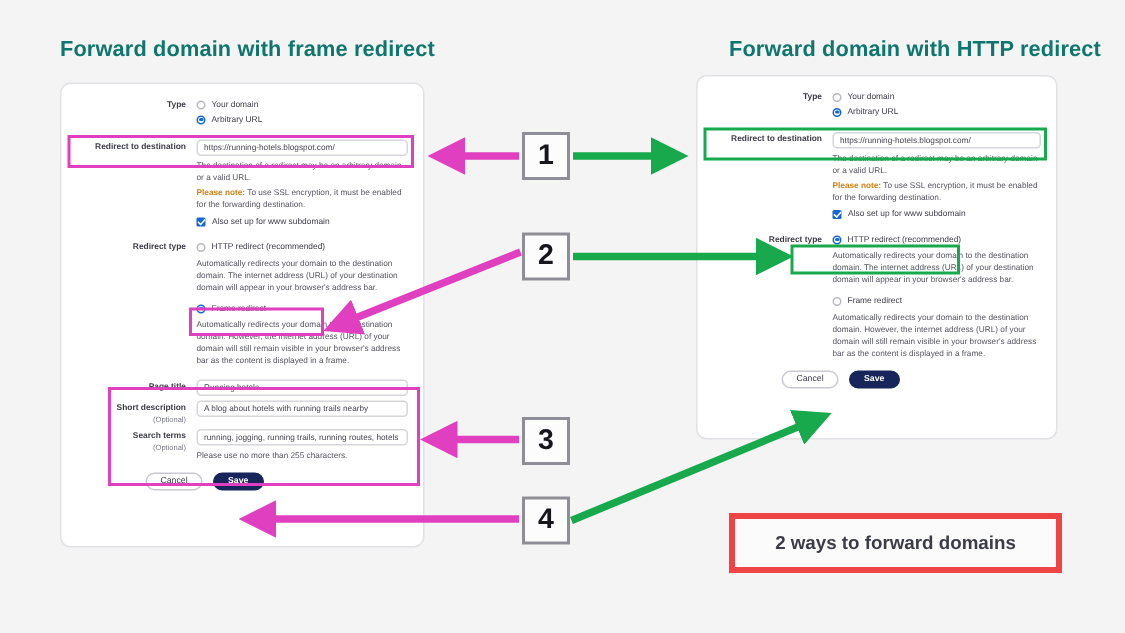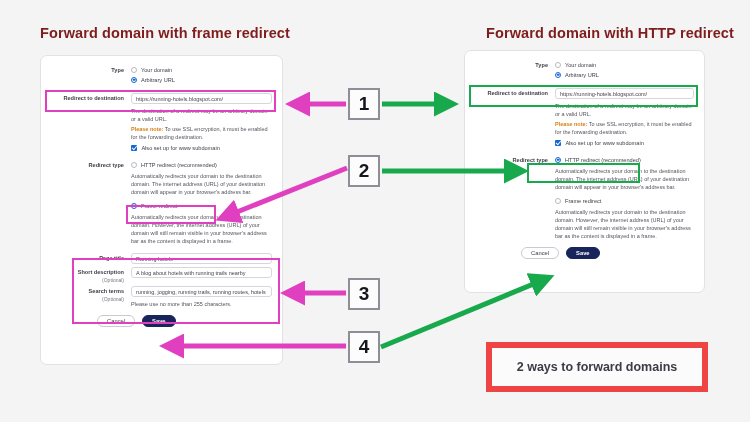--- a/index.html
+++ b/index.html
@@ -11,21 +11,21 @@
     position:relative;
     color:#3c3c46;
   }
   .stage{position:absolute;inset:0;}
 
   
   .panel-heading{
     position:absolute;
     font-size:14.5px;
     font-weight:bold;
-    color:#7f1d1d;
+    color:#0f766e;
     letter-spacing:.1px;
     white-space:nowrap;
     text-align:center;
   }
   #heading-left{left:40px;top:25px;}
   #heading-right{left:486px;top:25px;}
 
   
   .card{
     position:absolute;
@@ -145,22 +145,22 @@
     font-family:"Liberation Sans", sans-serif;
     box-sizing:border-box;
   }
   #num-1{left:348px;top:88px;}
   #num-2{left:348px;top:155px;}
   #num-3{left:348px;top:278px;}
   #num-4{left:348px;top:331px;}
 
   
   #caption-box{
-    position:absolute;left:486px;top:342px;width:222px;height:50px;
-    background:#fbfbfb;border:6px solid #ef4444;
+    position:absolute;left:486px;top:342px;width:222px;height:40px;
+    background:#fbfbfb;border:4px solid #ef4444;
     display:flex;align-items:center;justify-content:center;
     box-sizing:border-box;
     font-size:12.5px;font-weight:bold;color:#3c3c46;
   }
 
   
   #arrows{position:absolute;left:0;top:0;width:750px;height:422px;}
 </style>
 </head>
 <body>

